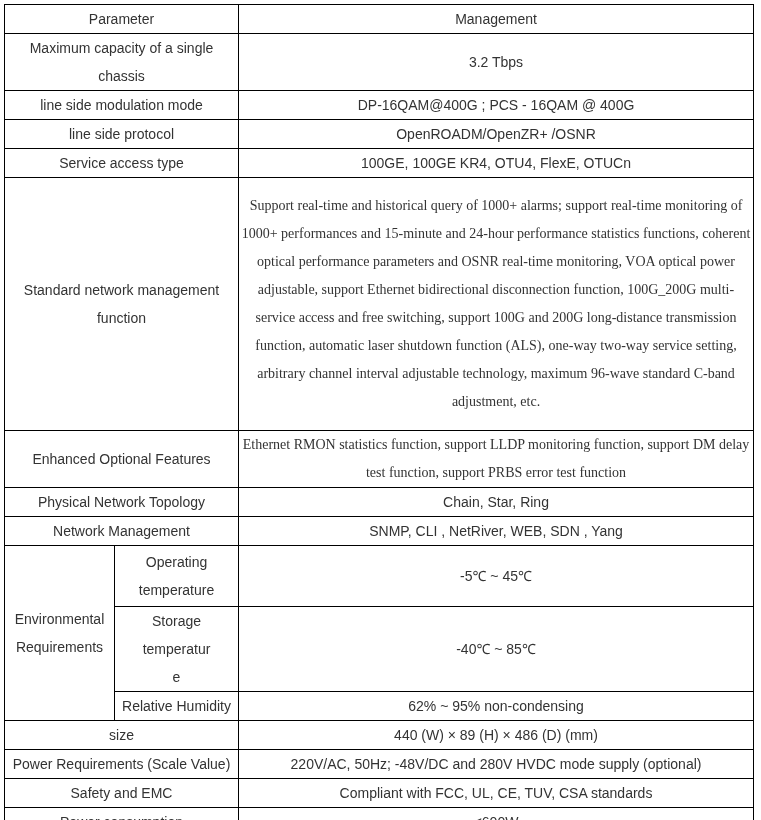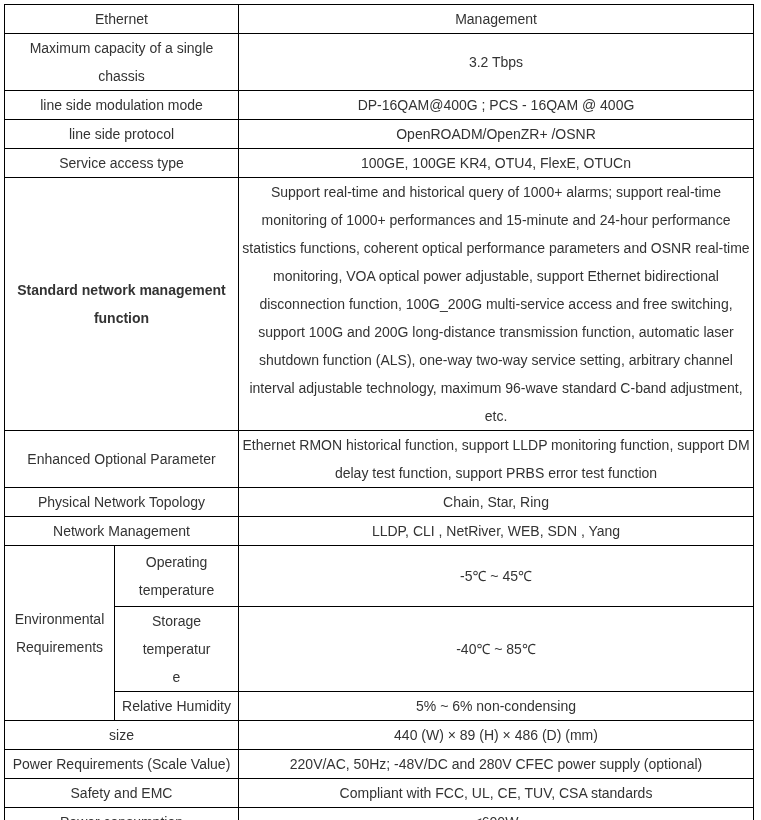--- a/index.html
+++ b/index.html
@@ -34,88 +34,88 @@
     }
     col.c1 { width: 110px; }
     col.c2 { width: 124px; }
     col.c3 { width: 515px; }
     tr.r1 td { height: 27px; }
     tr.r2 td { height: 56px; }
     tr.r9 td { height: 252px; }
     tr.r10 td { height: 56px; }
     tr.env1 td { height: 60px; }
     tr.env2 td { height: 56px; margin-left: 7px; }
-    td.desc-long { padding: 0 1px; }
+    td.desc-long { padding: 0 1px; font-family: Liberation Serif, serif; }
   </style>
 </head>
 <body>
 
 <table class="spec">
   <colgroup>
     <col class="c1">
     <col class="c2">
     <col class="c3">
   </colgroup>
   <tbody>
     <tr class="r1">
-      <td colspan="2">Ethernet</td>
+      <td colspan="2">Parameter</td>
       <td>Management</td>
     </tr>
     <tr class="r2">
       <td colspan="2">Maximum capacity of a single chassis</td>
       <td>3.2 Tbps</td>
     </tr>
     <tr class="r1">
       <td colspan="2">line side modulation mode</td>
       <td>DP-16QAM@400G ; PCS - 16QAM @ 400G</td>
     </tr>
     <tr class="r1">
       <td colspan="2">line side protocol</td>
       <td>OpenROADM/OpenZR+ /OSNR</td>
     </tr>
     <tr class="r1">
       <td colspan="2">Service access type</td>
       <td>100GE, 100GE KR4, OTU4, FlexE, OTUCn</td>
     </tr>
     <tr class="r9">
-      <td colspan="2" style="padding: 0 12px; font-weight: bold;">Standard network management function</td>
+      <td colspan="2" style="padding: 0 12px;">Standard network management function</td>
       <td class="desc-long">Support real-time and historical query of 1000+ alarms; support real-time monitoring of 1000+ performances and 15-minute and 24-hour performance statistics functions, coherent optical performance parameters and OSNR real-time monitoring, VOA optical power adjustable, support Ethernet bidirectional disconnection function, 100G_200G multi-service access and free switching, support 100G and 200G long-distance transmission function, automatic laser shutdown function (ALS), one-way two-way service setting, arbitrary channel interval adjustable technology, maximum 96-wave standard C-band adjustment, etc.</td>
     </tr>
     <tr class="r10">
-      <td colspan="2">Enhanced Optional Parameter</td>
-      <td class="desc-long">Ethernet RMON historical function, support LLDP monitoring function, support DM delay test function, support PRBS error test function</td>
+      <td colspan="2">Enhanced Optional Features</td>
+      <td class="desc-long">Ethernet RMON statistics function, support LLDP monitoring function, support DM delay test function, support PRBS error test function</td>
     </tr>
     <tr class="r1">
       <td colspan="2">Physical Network Topology</td>
       <td>Chain, Star, Ring</td>
     </tr>
     <tr class="r1">
       <td colspan="2">Network Management</td>
-      <td>LLDP, CLI , NetRiver, WEB, SDN , Yang</td>
+      <td>SNMP, CLI , NetRiver, WEB, SDN , Yang</td>
     </tr>
     <tr class="env1">
       <td rowspan="3">Environmental Requirements</td>
       <td style="padding: 0 20px;">Operating temperature</td>
       <td>-5℃ ~ 45℃</td>
     </tr>
     <tr class="env2">
       <td style="padding: 0 24px;">Storage temperature</td>
       <td>-40℃ ~ 85℃</td>
     </tr>
     <tr class="r1">
       <td>Relative Humidity</td>
-      <td>5% ~ 6% non-condensing</td>
+      <td>62% ~ 95% non-condensing</td>
     </tr>
     <tr class="r1">
       <td colspan="2">size</td>
       <td>440 (W) × 89 (H) × 486 (D) (mm)</td>
     </tr>
     <tr class="r1">
       <td colspan="2">Power Requirements (Scale Value)</td>
-      <td>220V/AC, 50Hz; -48V/DC and 280V CFEC power supply (optional)</td>
+      <td>220V/AC, 50Hz; -48V/DC and 280V HVDC mode supply (optional)</td>
     </tr>
     <tr class="r1">
       <td colspan="2">Safety and EMC</td>
       <td>Compliant with FCC, UL, CE, TUV, CSA standards</td>
     </tr>
     <tr class="r1">
       <td colspan="2">Power consumption</td>
       <td>&lt;600W</td>
     </tr>
   </tbody>

